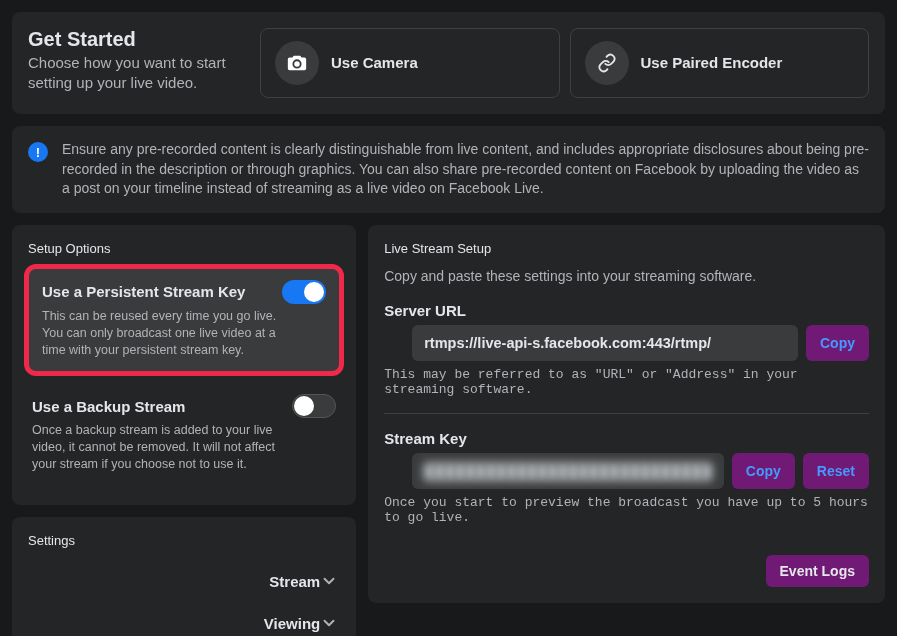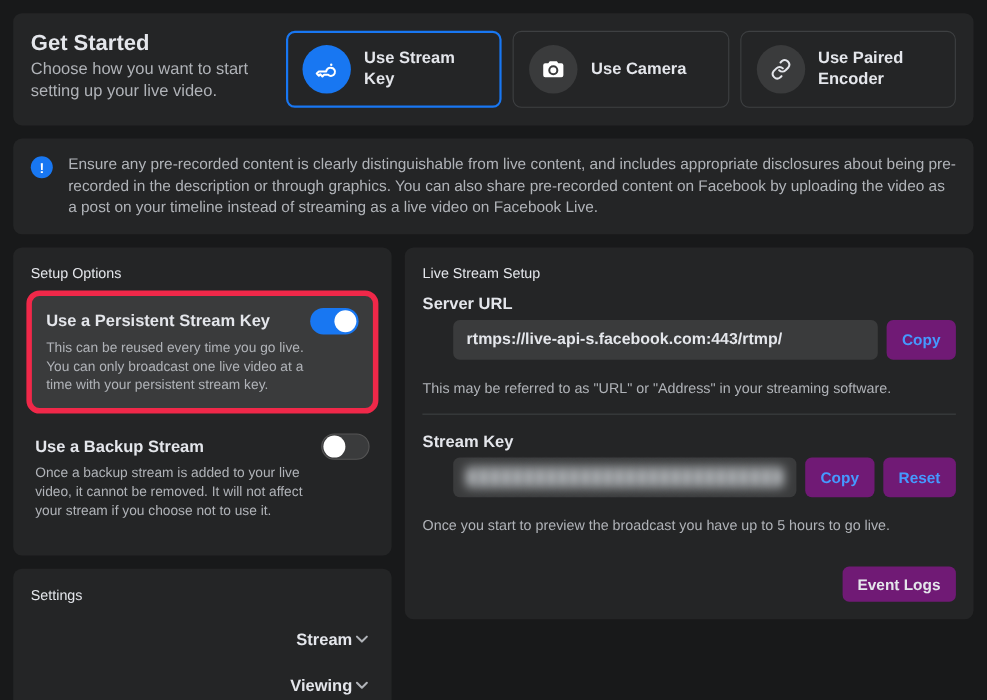--- a/index.html
+++ b/index.html
@@ -180,45 +180,37 @@
       color: #4599ff;
       font-weight: 700;
       font-size: 14px;
       cursor: pointer;
       text-align: center;
     }
     .btn.light { color: #e4e6eb; }
     .helper {
       color: #b0b3b8;
       font-size: 13px;
-      margin-top: 18px;
+      margin-top: 6px;
+      font-family: Liberation Mono, monospace;
     }
     .hr { height: 1px; background: #3e4042; margin: 16px 0; }
     .right-footer { display: flex; justify-content: flex-end; margin-top: 30px; }
     svg { display: block; }
   </style>
 </head>
 <body>
 
 <div class="panel">
   <div class="get-started-row">
     <div class="get-started-text">
       <h2>Get Started</h2>
       <p>Choose how you want to start setting up your live video.</p>
     </div>
     <div class="method-cards">
-      <div class="method-card selected">
-        <div class="icon-circle">
-          <svg width="22" height="22" viewBox="0 0 24 24" fill="none">
-              <path d="M14 8a4 4 0 1 1 2.83 6.83L14 17.66V20h-3v2H8v-3l5.17-5.17A4 4 0 0 1 14 8z" stroke="#fff" stroke-width="2" stroke-linejoin="round" transform="rotate(45 12 12)"></path>
-              <circle cx="16.5" cy="7.5" r="1.2" fill="#fff"></circle>
-            </svg>
-        </div>
-        <span class="label">Use Stream Key</span>
-      </div>
       <div class="method-card">
         <div class="icon-circle">
           <svg width="22" height="22" viewBox="0 0 24 24" fill="#fff">
               <path d="M20 6h-3l-1.5-2h-7L7 6H4a2 2 0 0 0-2 2v10a2 2 0 0 0 2 2h16a2 2 0 0 0 2-2V8a2 2 0 0 0-2-2zm-8 12a5 5 0 1 1 0-10 5 5 0 0 1 0 10zm0-8a3 3 0 1 0 0 6 3 3 0 0 0 0-6z"></path>
             </svg>
         </div>
         <span class="label">Use Camera</span>
       </div>
       <div class="method-card">
         <div class="icon-circle">
@@ -281,20 +273,21 @@
           <svg width="18" height="18" viewBox="0 0 24 24" fill="none" stroke="#b0b3b8" stroke-width="2.5" stroke-linecap="round" stroke-linejoin="round">
               <polyline points="6 9 12 15 18 9"></polyline>
             </svg>
         </span>
       </div>
     </div>
   </div>
 
   <div class="col-right panel">
     <h3 class="section-title">Live Stream Setup</h3>
+    <div class="section-sub">Copy and paste these settings into your streaming software.</div>
 
     <div class="field-label">Server URL</div>
     <div class="field-row">
       <input class="field-input" readonly="" value="rtmps://live-api-s.facebook.com:443/rtmp/" style="">
       <button class="btn">Copy</button>
     </div>
     <div class="helper">This may be referred to as "URL" or "Address" in your streaming software.</div>
 
     <div class="hr"></div>
 

